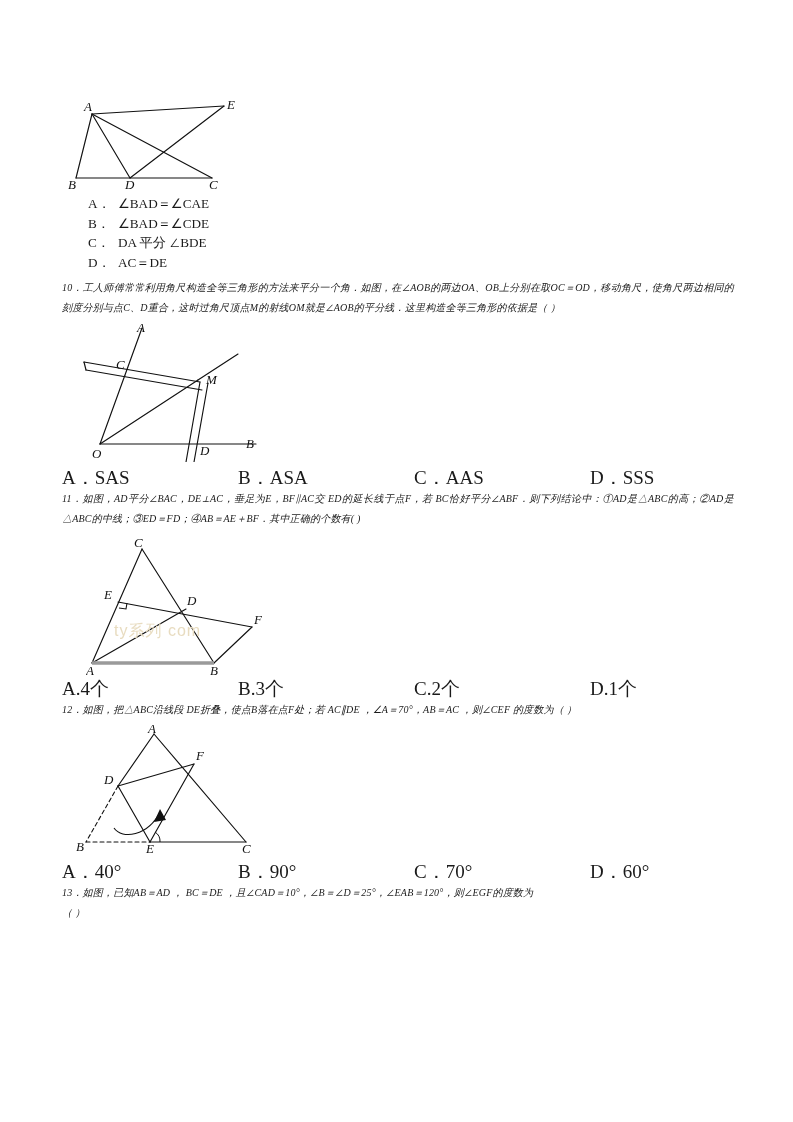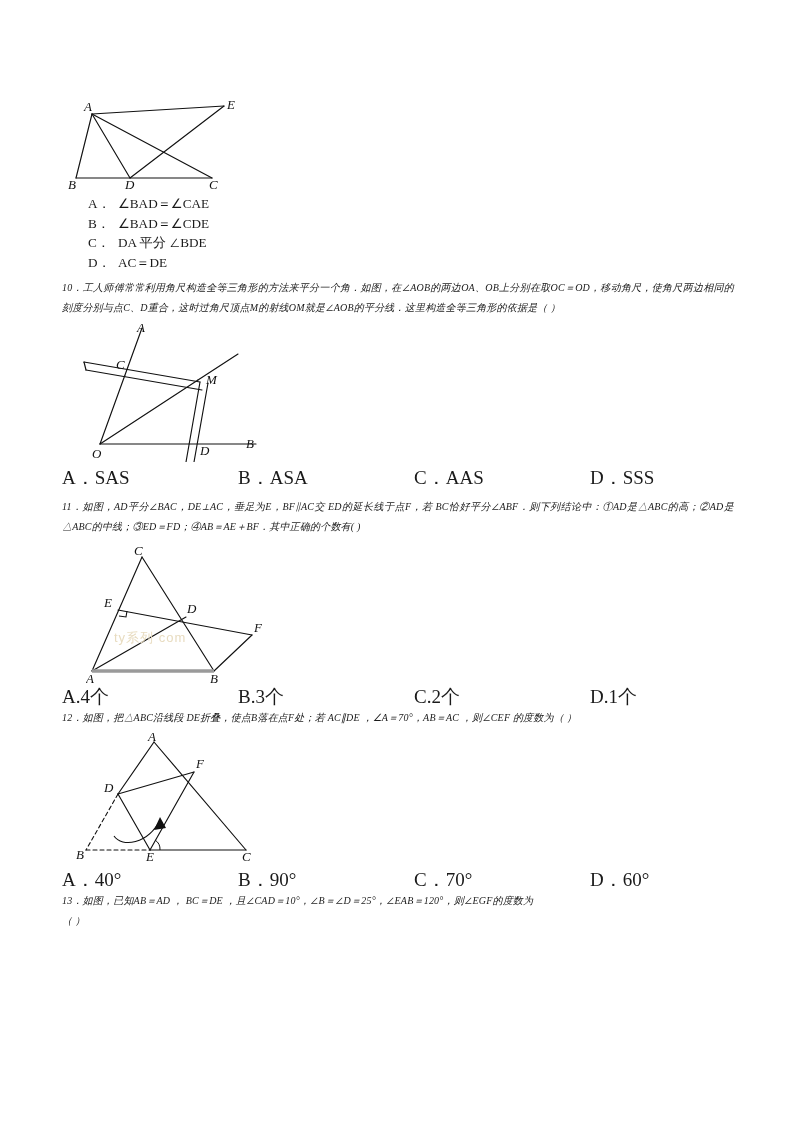--- a/index.html
+++ b/index.html
@@ -69,21 +69,21 @@
   .figwrap svg { display: block; }
   .lbl-text {
     font-family: "Liberation Serif", serif;
     font-style: italic;
     font-size: 13px;
     fill: #111;
   }
   .watermark {
     position: absolute;
     font-family: "Liberation Sans", sans-serif;
-    font-size: 13px;
+    font-size: 16px;
     color: #e8dcc0;
     letter-spacing: 1px;
     user-select: none;
   }
 </style>
 </head>
 <body>
 
 <div class="page">
   <div class="content">
@@ -157,21 +157,21 @@
       </svg>
     </div>
 
     <div class="optrow" style="margin-top:6px;">
       <span class="opt w1"><span class="lbl">A．</span><span class="it">SAS</span></span>
       <span class="opt w2"><span class="lbl">B．</span><span class="it">ASA</span></span>
       <span class="opt w3"><span class="lbl">C．</span><span class="it">AAS</span></span>
       <span class="opt w4"><span class="lbl">D．</span><span class="it">SSS</span></span>
     </div>
 
-    <div class="qtext" style="margin-top:9px;">11．如图，AD平分∠BAC，DE⊥AC，垂足为E，BF∥AC交 ED的延长线于点F，若 BC恰好平分∠ABF．则下列结论中：①AD是△ABC的高；②AD是△ABC的中线；③ED＝FD；④AB＝AE＋BF．其中正确的个数有(            )</div>
+    <div class="qtext" style="margin-top:1px;">11．如图，AD平分∠BAC，DE⊥AC，垂足为E，BF∥AC交 ED的延长线于点F，若 BC恰好平分∠ABF．则下列结论中：①AD是△ABC的高；②AD是△ABC的中线；③ED＝FD；④AB＝AE＋BF．其中正确的个数有(            )</div>
 
     <div class="figwrap" style="margin-top:6px; margin-left:24px;">
       <span class="watermark" style="left:28px; top:86px;">ty系列 com</span>
       <svg width="200" height="142" viewBox="0 0 200 142">
 
         <g stroke="#111" stroke-width="1.15" fill="none" stroke-linecap="round">
           <line x1="6" y1="128" x2="56" y2="14"></line>
           <line x1="56" y1="14" x2="128" y2="128"></line>
           <line x1="6" y1="128" x2="100" y2="74"></line>
           <line x1="32" y1="67" x2="166" y2="92"></line>

